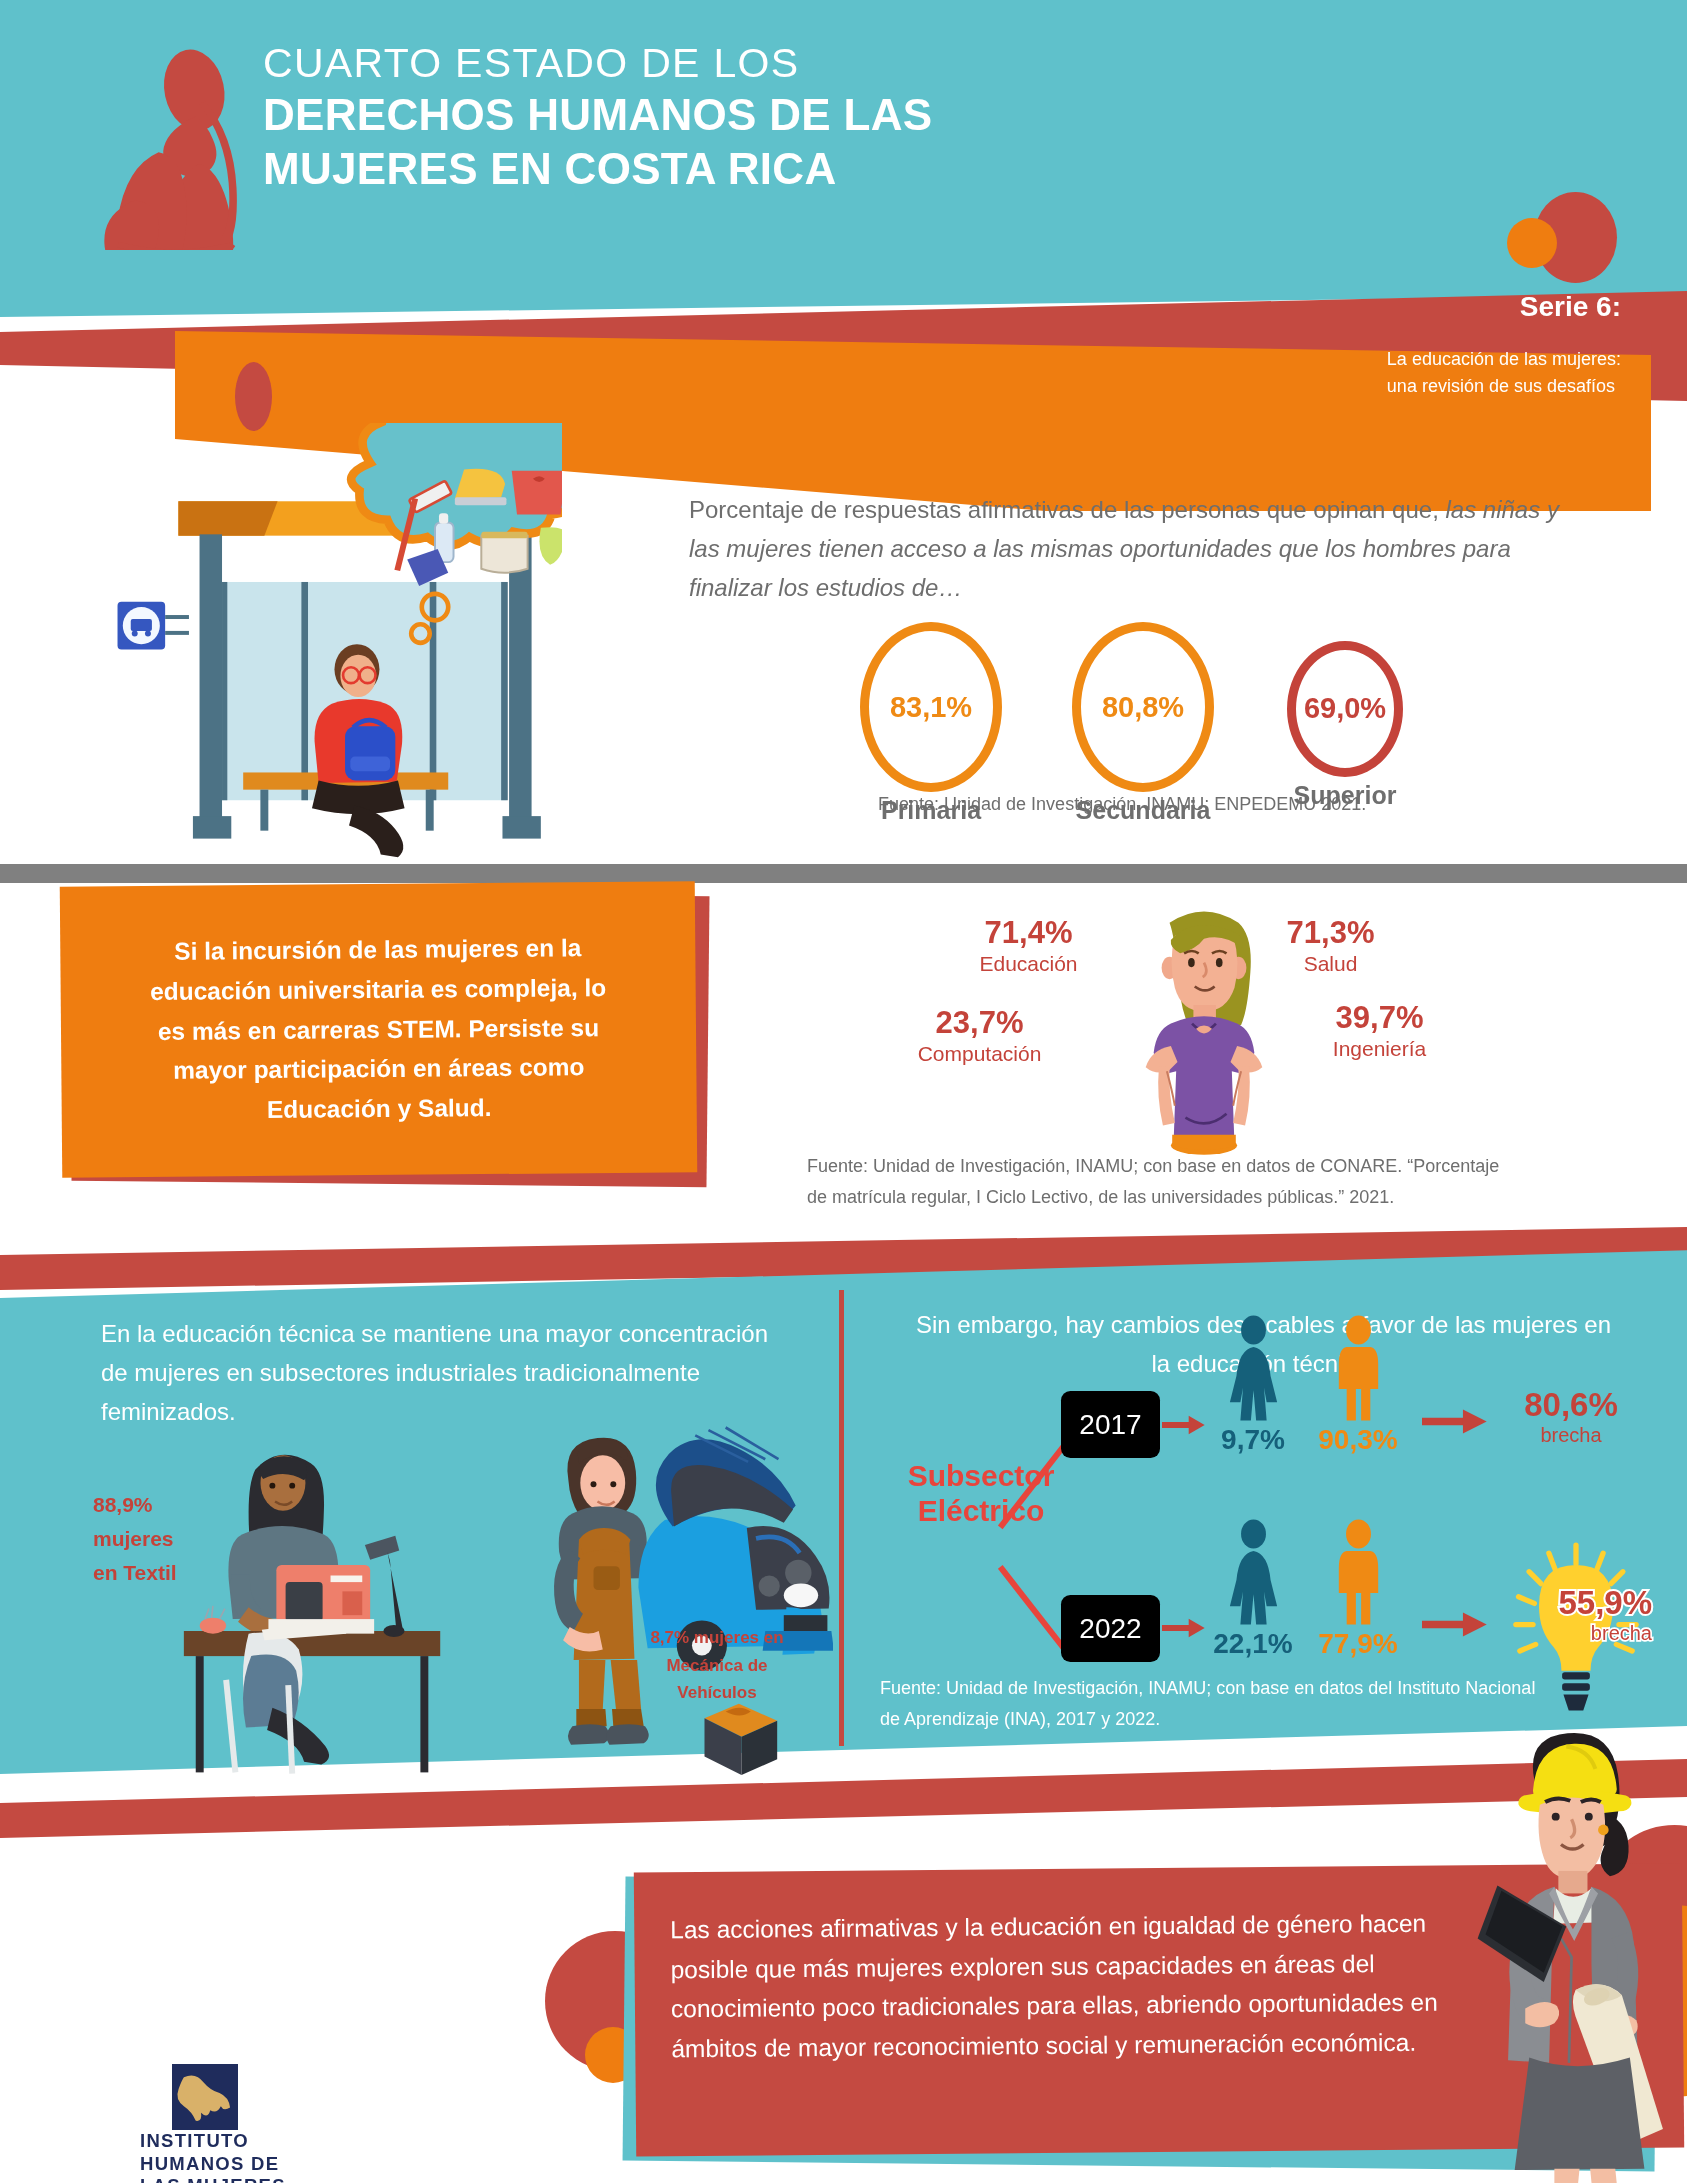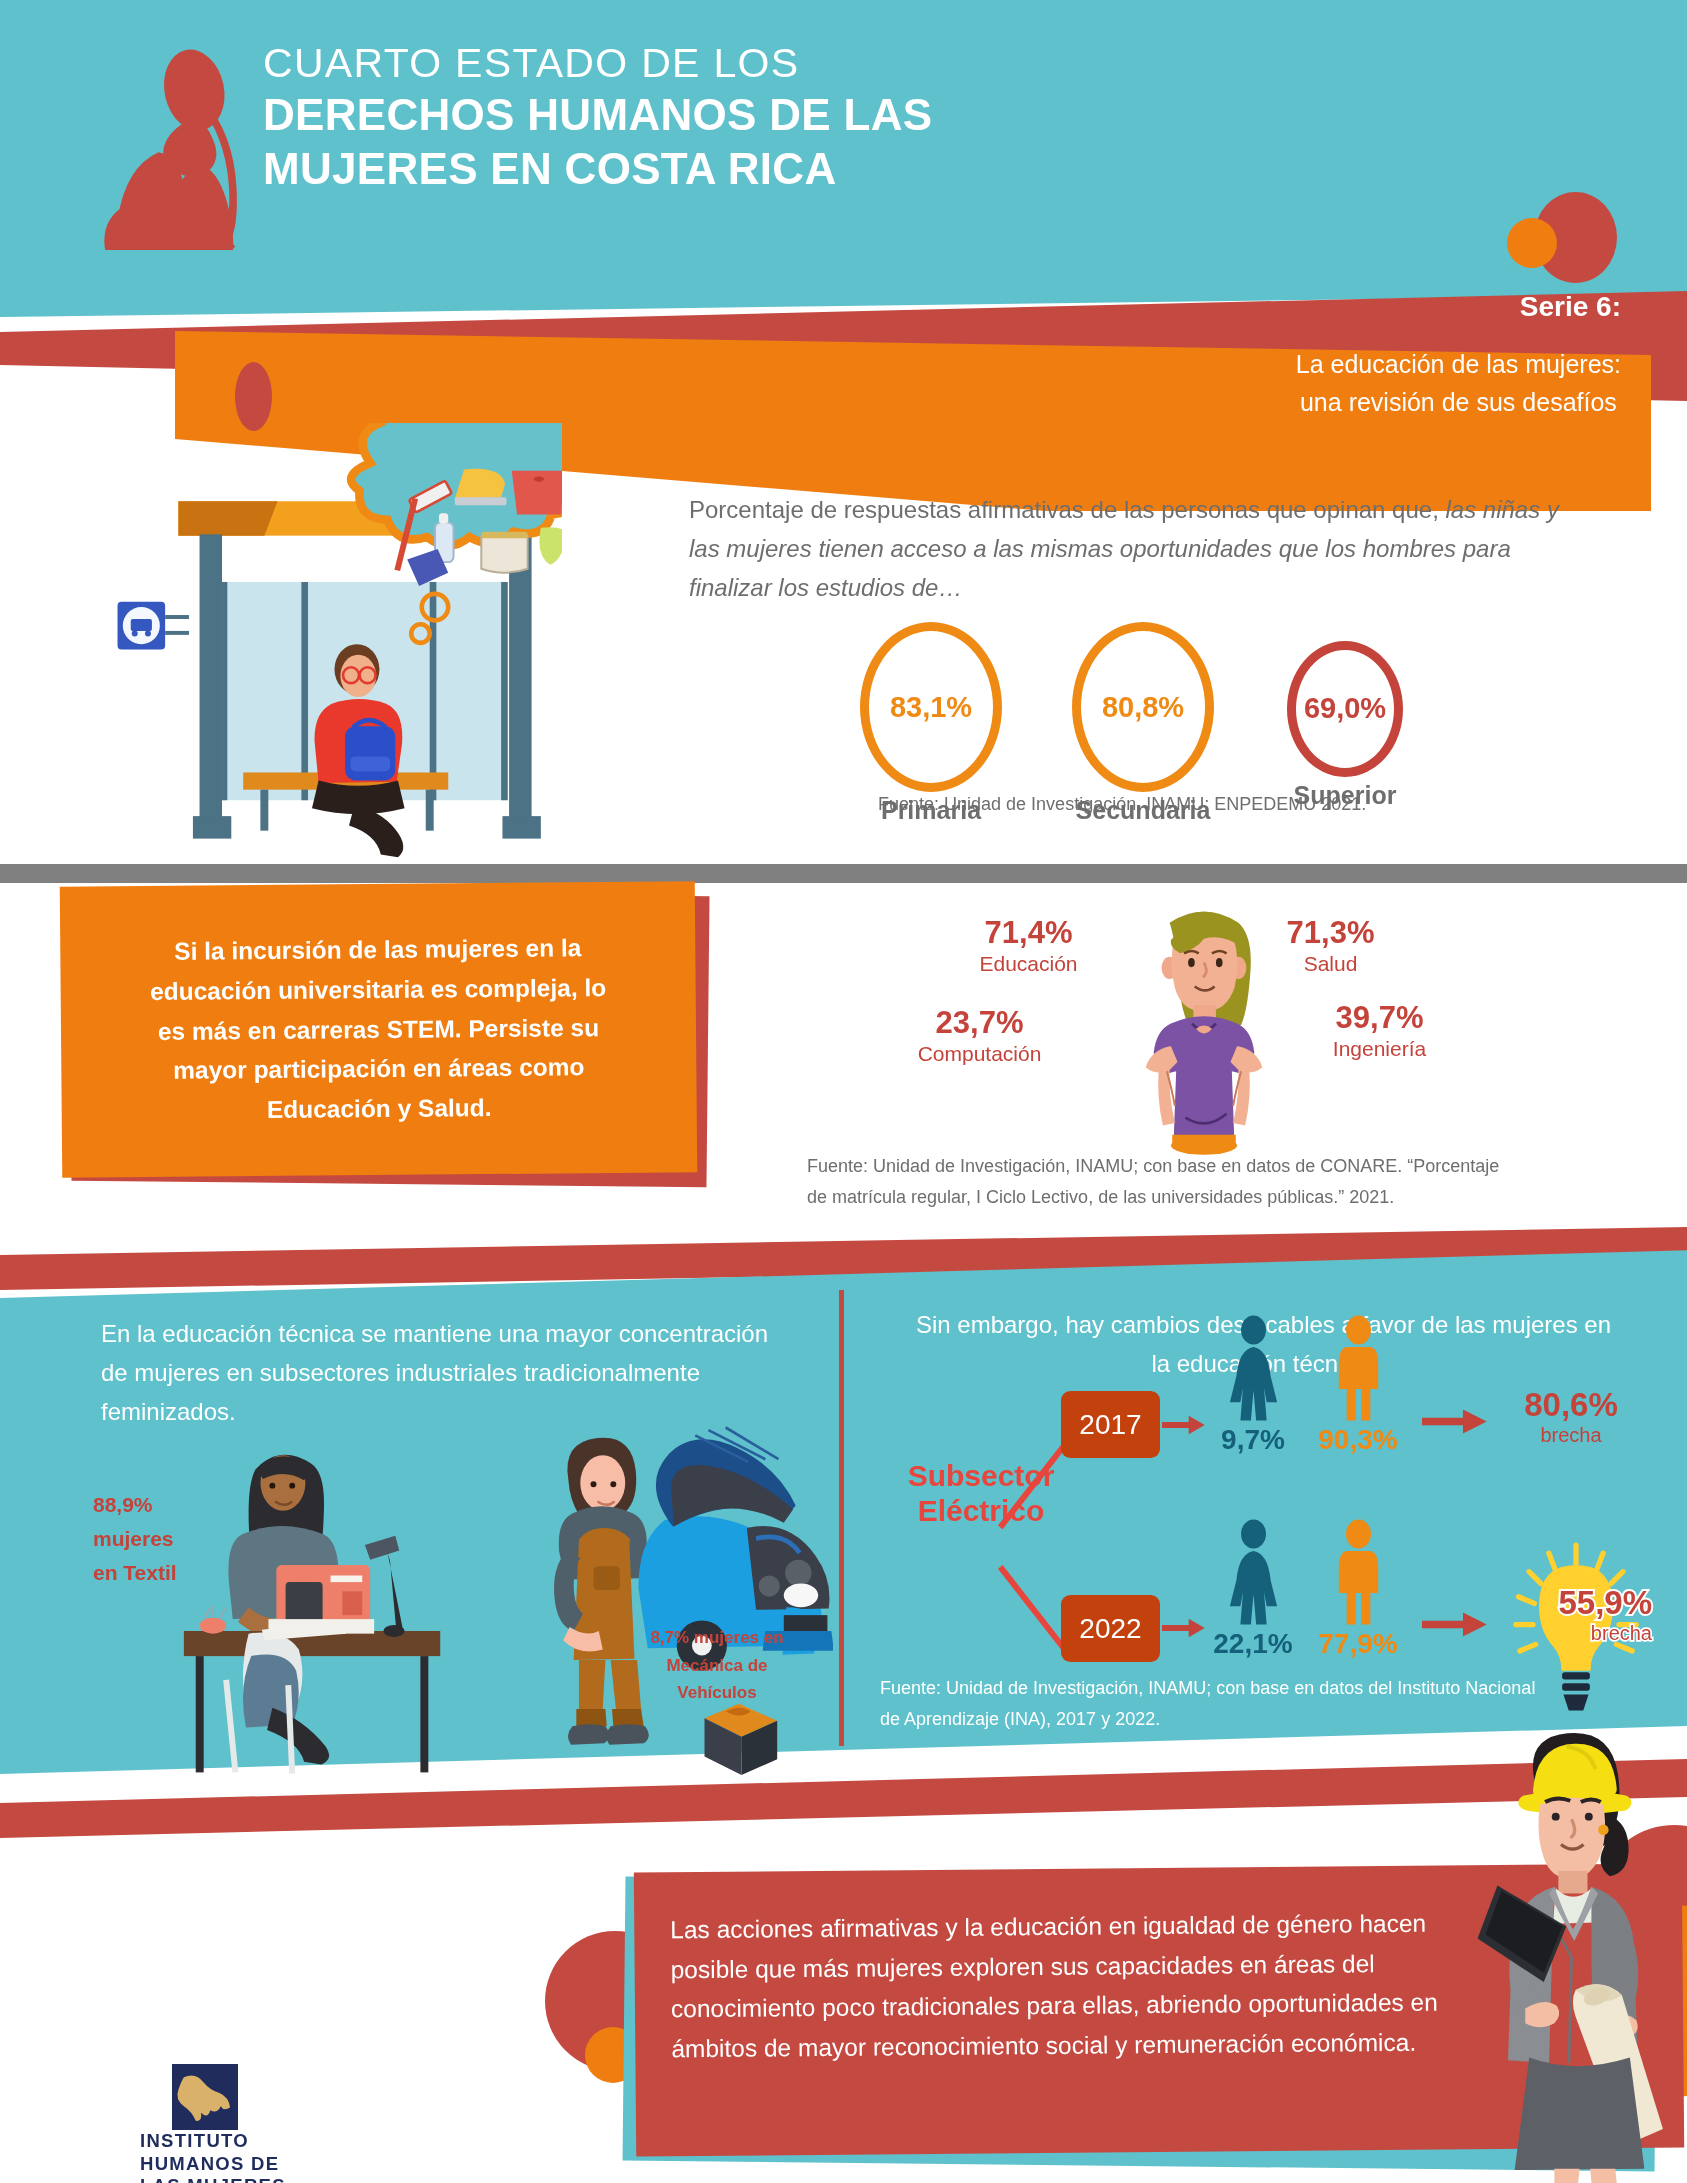--- a/index.html
+++ b/index.html
@@ -11,21 +11,21 @@
             clip-path:polygon(0 0, 1687px 0, 1687px 295px, 0 317px);}
   .hdr-red{position:absolute;left:0;top:291px;width:1687px;height:159px;background:#C44A41;
            clip-path:polygon(0 41px, 1687px 0px, 1687px 110px, 0 74px);}
   .hdr-orange{position:absolute;left:0;top:323px;width:1687px;height:212px;background:#EF7D10;
            clip-path:polygon(175px 8px, 1651px 32px, 1651px 188px, 1045px 188px, 175px 116px);}
   .hdr-logo{position:absolute;left:99px;top:32px;width:172px;height:218px;}
   .hdr-titles{position:absolute;left:263px;top:38px;width:1058px;}
   .t-line1{font-size:41px;letter-spacing:1.3px;color:#ffffff;font-weight:400;line-height:1.22;white-space:nowrap;}
   .t-line2{font-size:44px;letter-spacing:0.3px;color:#ffffff;font-weight:bold;line-height:1.22;white-space:nowrap;}
   .serie{position:absolute;right:66px;top:291px;color:#ffffff;font-weight:bold;font-size:28px;}
-  .sub-a{position:absolute;right:66px;top:346px;color:#ffffff;font-size:25px;text-align:center;line-height:1.5;}
+  .sub-a{position:absolute;right:66px;top:346px;color:#ffffff;font-size:18px;text-align:left;line-height:1.5;}
   .dot-red-hdr{position:absolute;left:1534px;top:192px;width:83px;height:91px;border-radius:50%;background:#C44A41;}
   .dot-or-hdr{position:absolute;left:1507px;top:218px;width:50px;height:50px;border-radius:50%;background:#EF7D10;}
   .dot-red-2{position:absolute;left:235px;top:362px;width:37px;height:69px;border-radius:50%;background:#C44A41;}
 
   
   .s1-text{position:absolute;left:689px;top:491px;width:899px;color:#6E6E6E;font-size:24px;line-height:1.62;}
   .s1-text .it{font-style:italic;}
   .stats-row{position:absolute;left:860px;top:622px;width:608px;height:165px;}
   .stat{position:absolute;text-align:center;}
   .ring{border-radius:50%;display:flex;align-items:center;justify-content:center;background:#fff;}
@@ -52,21 +52,21 @@
   .s3-red{position:absolute;left:0;top:1227px;width:1687px;height:79px;background:#C44A41;
           clip-path:polygon(0 28px, 1687px 0, 1687px 34px, 0 63px);}
   .s3-teal{position:absolute;left:0;top:1237px;width:1687px;height:549px;background:#5FC1CB;
            clip-path:polygon(0 61px, 1687px 13.2px, 1687px 489px, 0 537px);}
   .s3-l-text{position:absolute;left:101px;top:1315px;width:681px;color:#ffffff;font-size:24px;line-height:1.62;}
   .s3-r-text{position:absolute;left:913px;top:1306px;width:701px;color:#ffffff;font-size:24px;line-height:1.62;text-align:center;}
   .vrule{position:absolute;left:839px;top:1290px;width:4.6px;height:456px;background:#C44A41;}
   .lbl-textil{position:absolute;left:93px;top:1488px;color:#C4433A;font-size:21px;font-weight:bold;line-height:1.62;}
   .lbl-mec{position:absolute;left:608px;top:1624px;width:218px;color:#C4433A;font-size:17px;font-weight:bold;line-height:1.62;text-align:center;}
   .subsector{position:absolute;left:872px;top:1458px;width:218px;color:#E8453C;font-size:30px;font-weight:bold;line-height:1.18;text-align:center;}
-  .yearbox{position:absolute;width:99px;height:67px;background:#c2410c;border-radius:9.3px;
+  .yearbox{position:absolute;width:99px;height:67px;background:#000000;border-radius:9.3px;
            display:flex;align-items:center;justify-content:center;color:#ffffff;font-size:28px;}
   .people{position:absolute;text-align:center;}
   .people .p{font-size:28px;font-weight:bold;margin-top:1.3px;}
   .brecha{position:absolute;text-align:center;color:#C4433A;}
   .brecha .b1{font-size:33px;font-weight:bold;line-height:1.05;}
   .brecha .b2{font-size:20px;line-height:1.2;}
   .s3-src{position:absolute;left:880px;top:1673px;width:734px;color:#ffffff;font-size:18px;line-height:1.72;}
   .s3-bot-red{position:absolute;left:0;top:1759px;width:1687px;height:79px;background:#C44A41;
               clip-path:polygon(0 44px, 1687px 0, 1687px 38px, 0 79px);}
 

